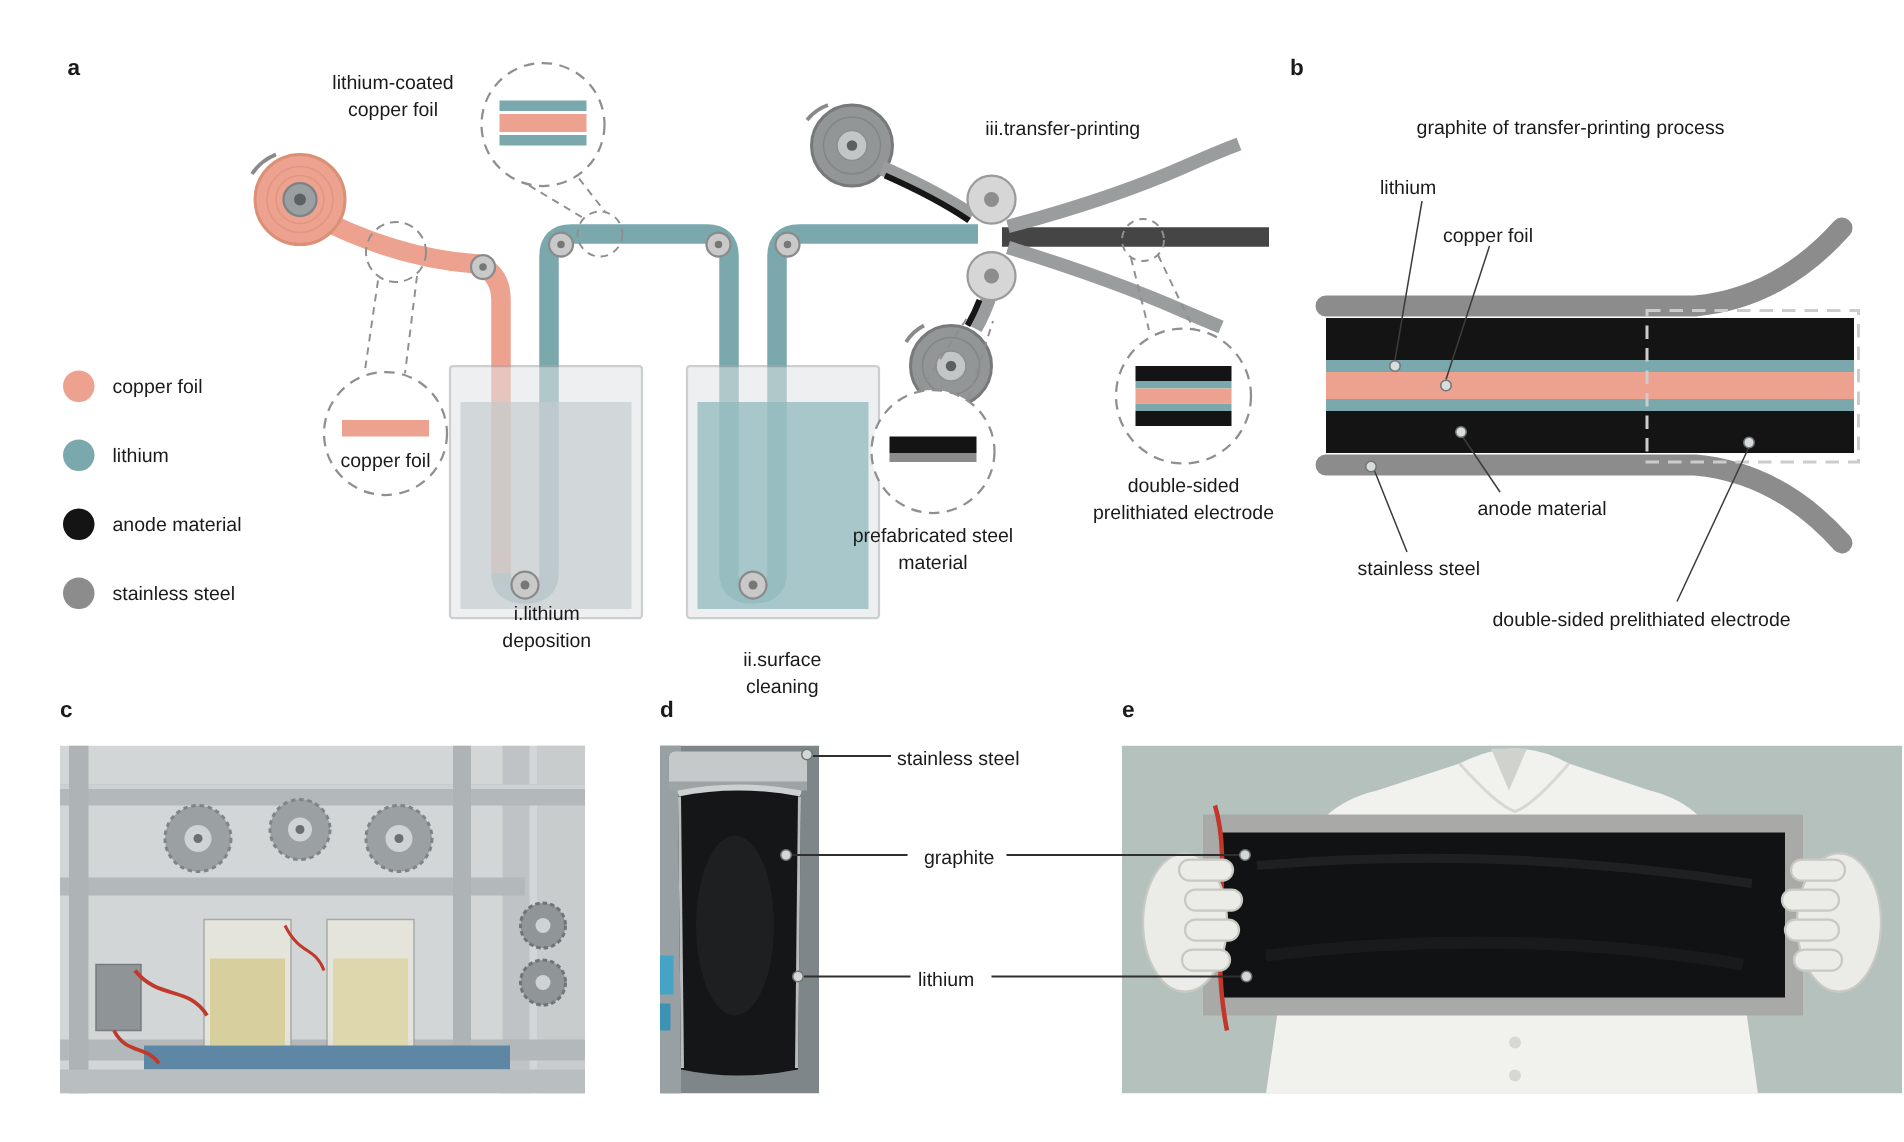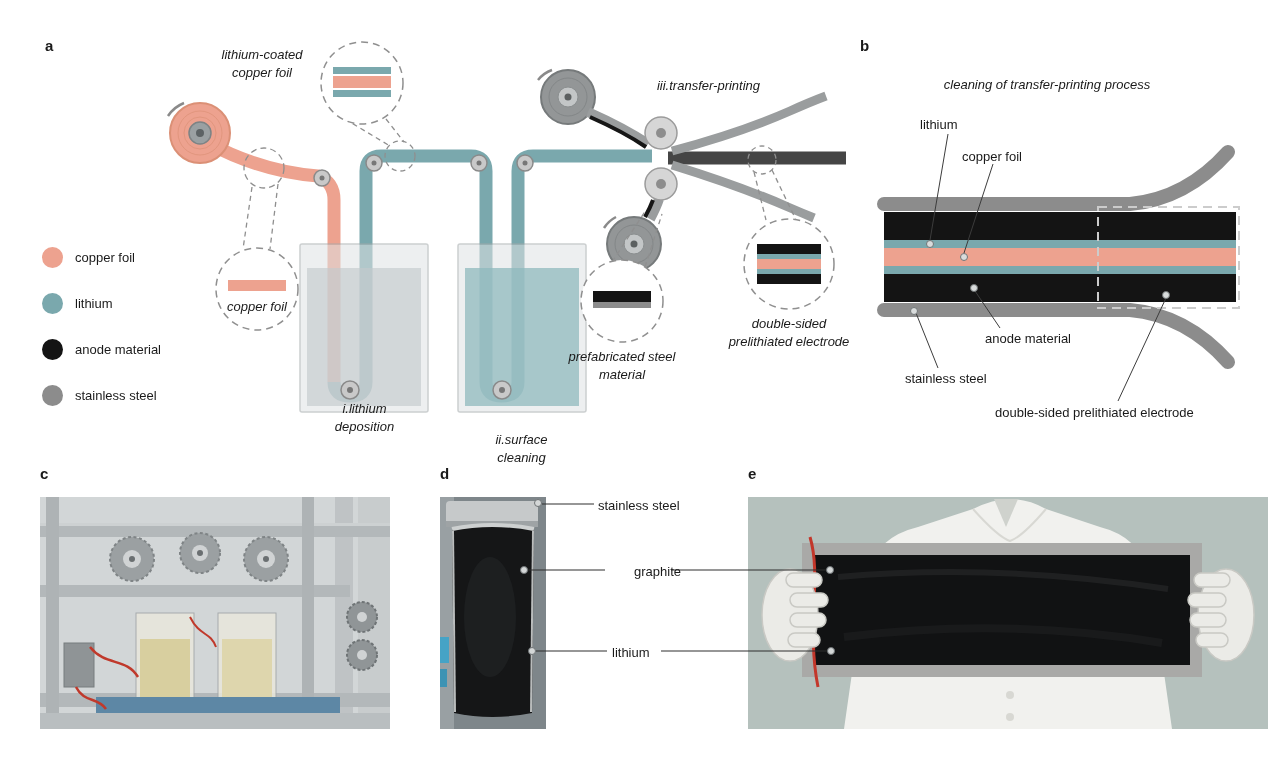--- a/index.html
+++ b/index.html
@@ -2,21 +2,21 @@
 <html><head>
 <meta charset="utf-8">
 <style>
   html,body{margin:0;padding:0;background:#ffffff;}
   .figure{position:relative;width:1269px;height:761px;background:#ffffff;overflow:hidden;
           font-family:"Liberation Sans", sans-serif;color:#1a1a1a;}
   .photos{position:absolute;inset:0;z-index:1;}
   .art{position:absolute;left:0;top:0;z-index:2;pointer-events:none;}
   .lbl{position:absolute;z-index:3;font-size:13px;line-height:1.35;color:#1a1a1a;}
   .panel-letter{font-weight:bold;font-size:15px;}
-  .center{text-align:center;font-style:italic;}
+  .center{text-align:center;}
   .legend-row{position:absolute;z-index:3;display:flex;align-items:center;gap:12px;}
   .legend-dot{width:21px;height:21px;border-radius:50%;display:inline-block;}
   .dot-copper{background:#EDA28F;}
   .dot-lithium{background:#7AA8AD;}
   .dot-anode{background:#141414;}
   .dot-steel{background:#8C8C8C;}
   .photo{position:absolute;display:block;}
 </style>
 </head>
 <body>
@@ -289,24 +289,24 @@
   </div>
 
   <div class="lbl center" style="left:206px;top:46px;width:112px">lithium-coated copper foil</div>
   <div class="lbl center" style="left:212px;top:298px;width:90px">copper foil</div>
   <div class="lbl center" style="left:567px;top:348px;width:110px">prefabricated steel material</div>
   <div class="lbl center" style="left:719px;top:315px;width:140px">double-sided prelithiated electrode</div>
   <div class="lbl center" style="left:317px;top:400px;width:95px">i.lithium deposition</div>
   <div class="lbl center" style="left:474px;top:431px;width:95px">ii.surface cleaning</div>
   <div class="lbl center" style="left:626px;top:77px;width:165px">iii.transfer-printing</div>
 
-  <div class="lbl center" style="left:862px;top:76px;width:370px">cleaning of transfer-printing process</div>
+  <div class="lbl center" style="left:862px;top:76px;width:370px">graphite of transfer-printing process</div>
   <div class="lbl" style="left:920px;top:116px">lithium</div>
   <div class="lbl" style="left:962px;top:148px">copper foil</div>
   <div class="lbl" style="left:985px;top:330px">anode material</div>
   <div class="lbl" style="left:905px;top:370px">stainless steel</div>
   <div class="lbl" style="left:995px;top:404px">double-sided prelithiated electrode</div>
 
   <div class="lbl" style="left:598px;top:497px">stainless steel</div>
-  <div class="lbl" style="left:634px;top:563px">graphite</div>
+  <div class="lbl" style="left:616px;top:563px">graphite</div>
   <div class="lbl" style="left:612px;top:644px">lithium</div>
 
 </div>
 
 </body></html>

